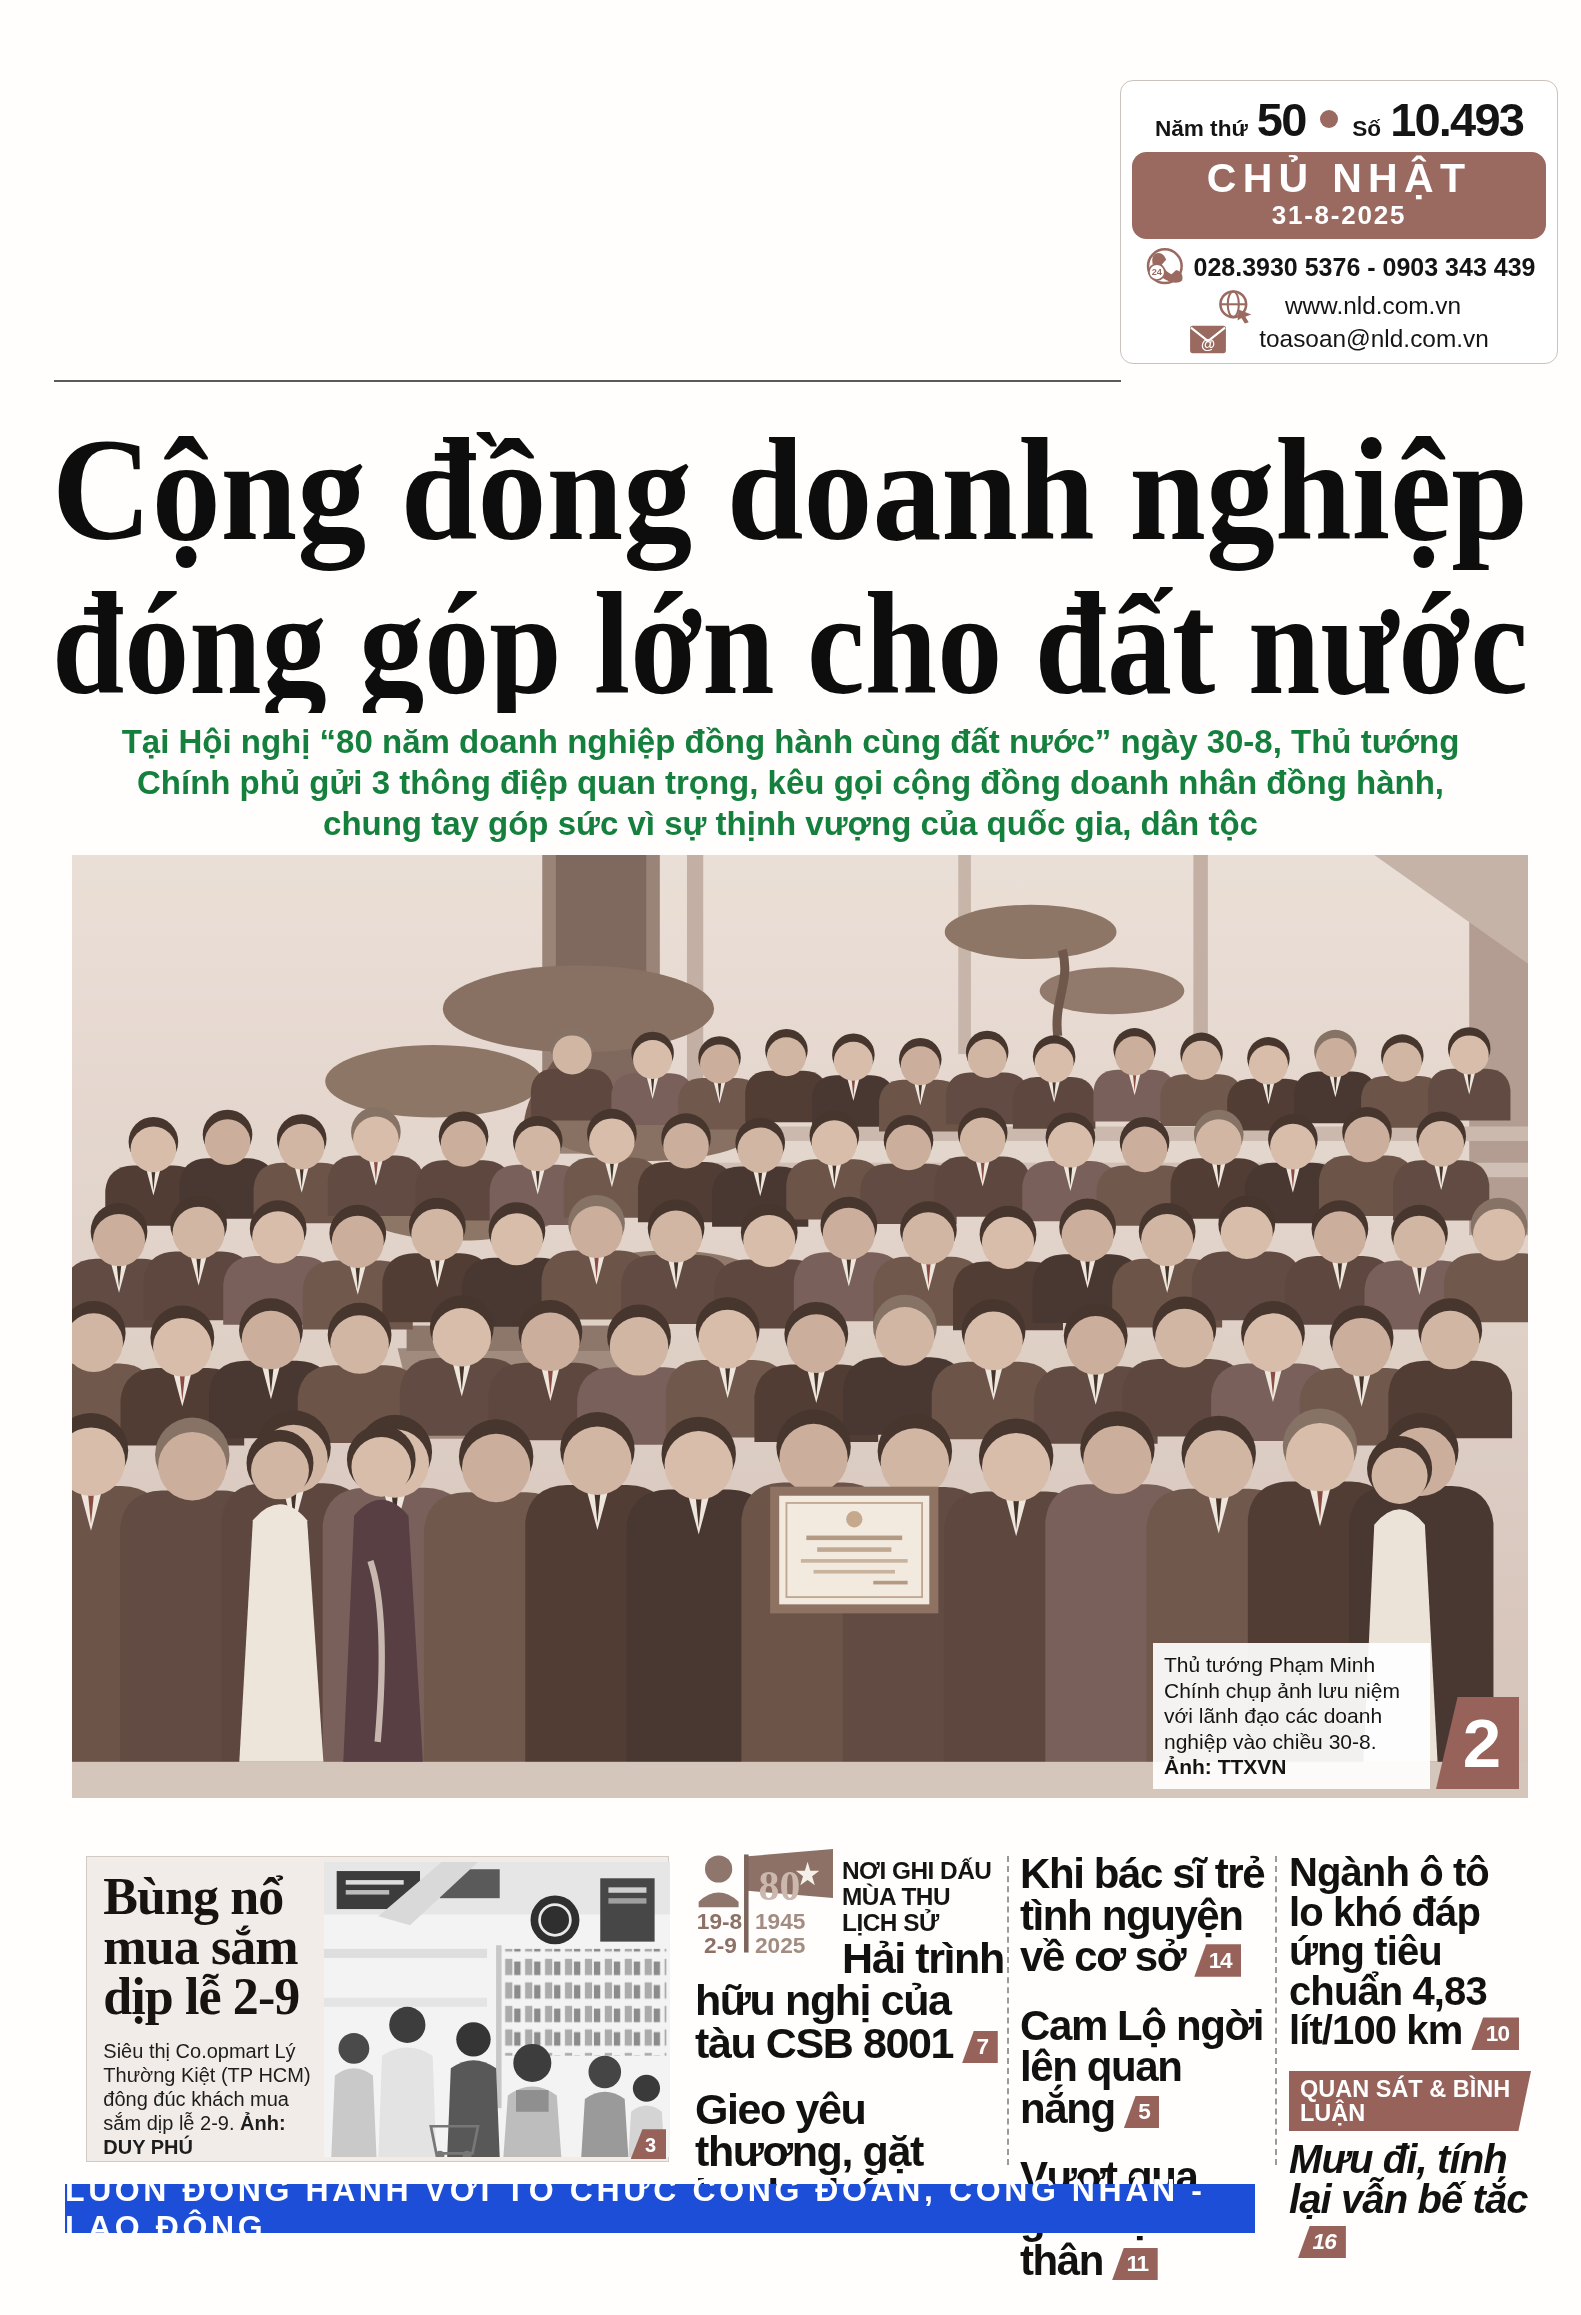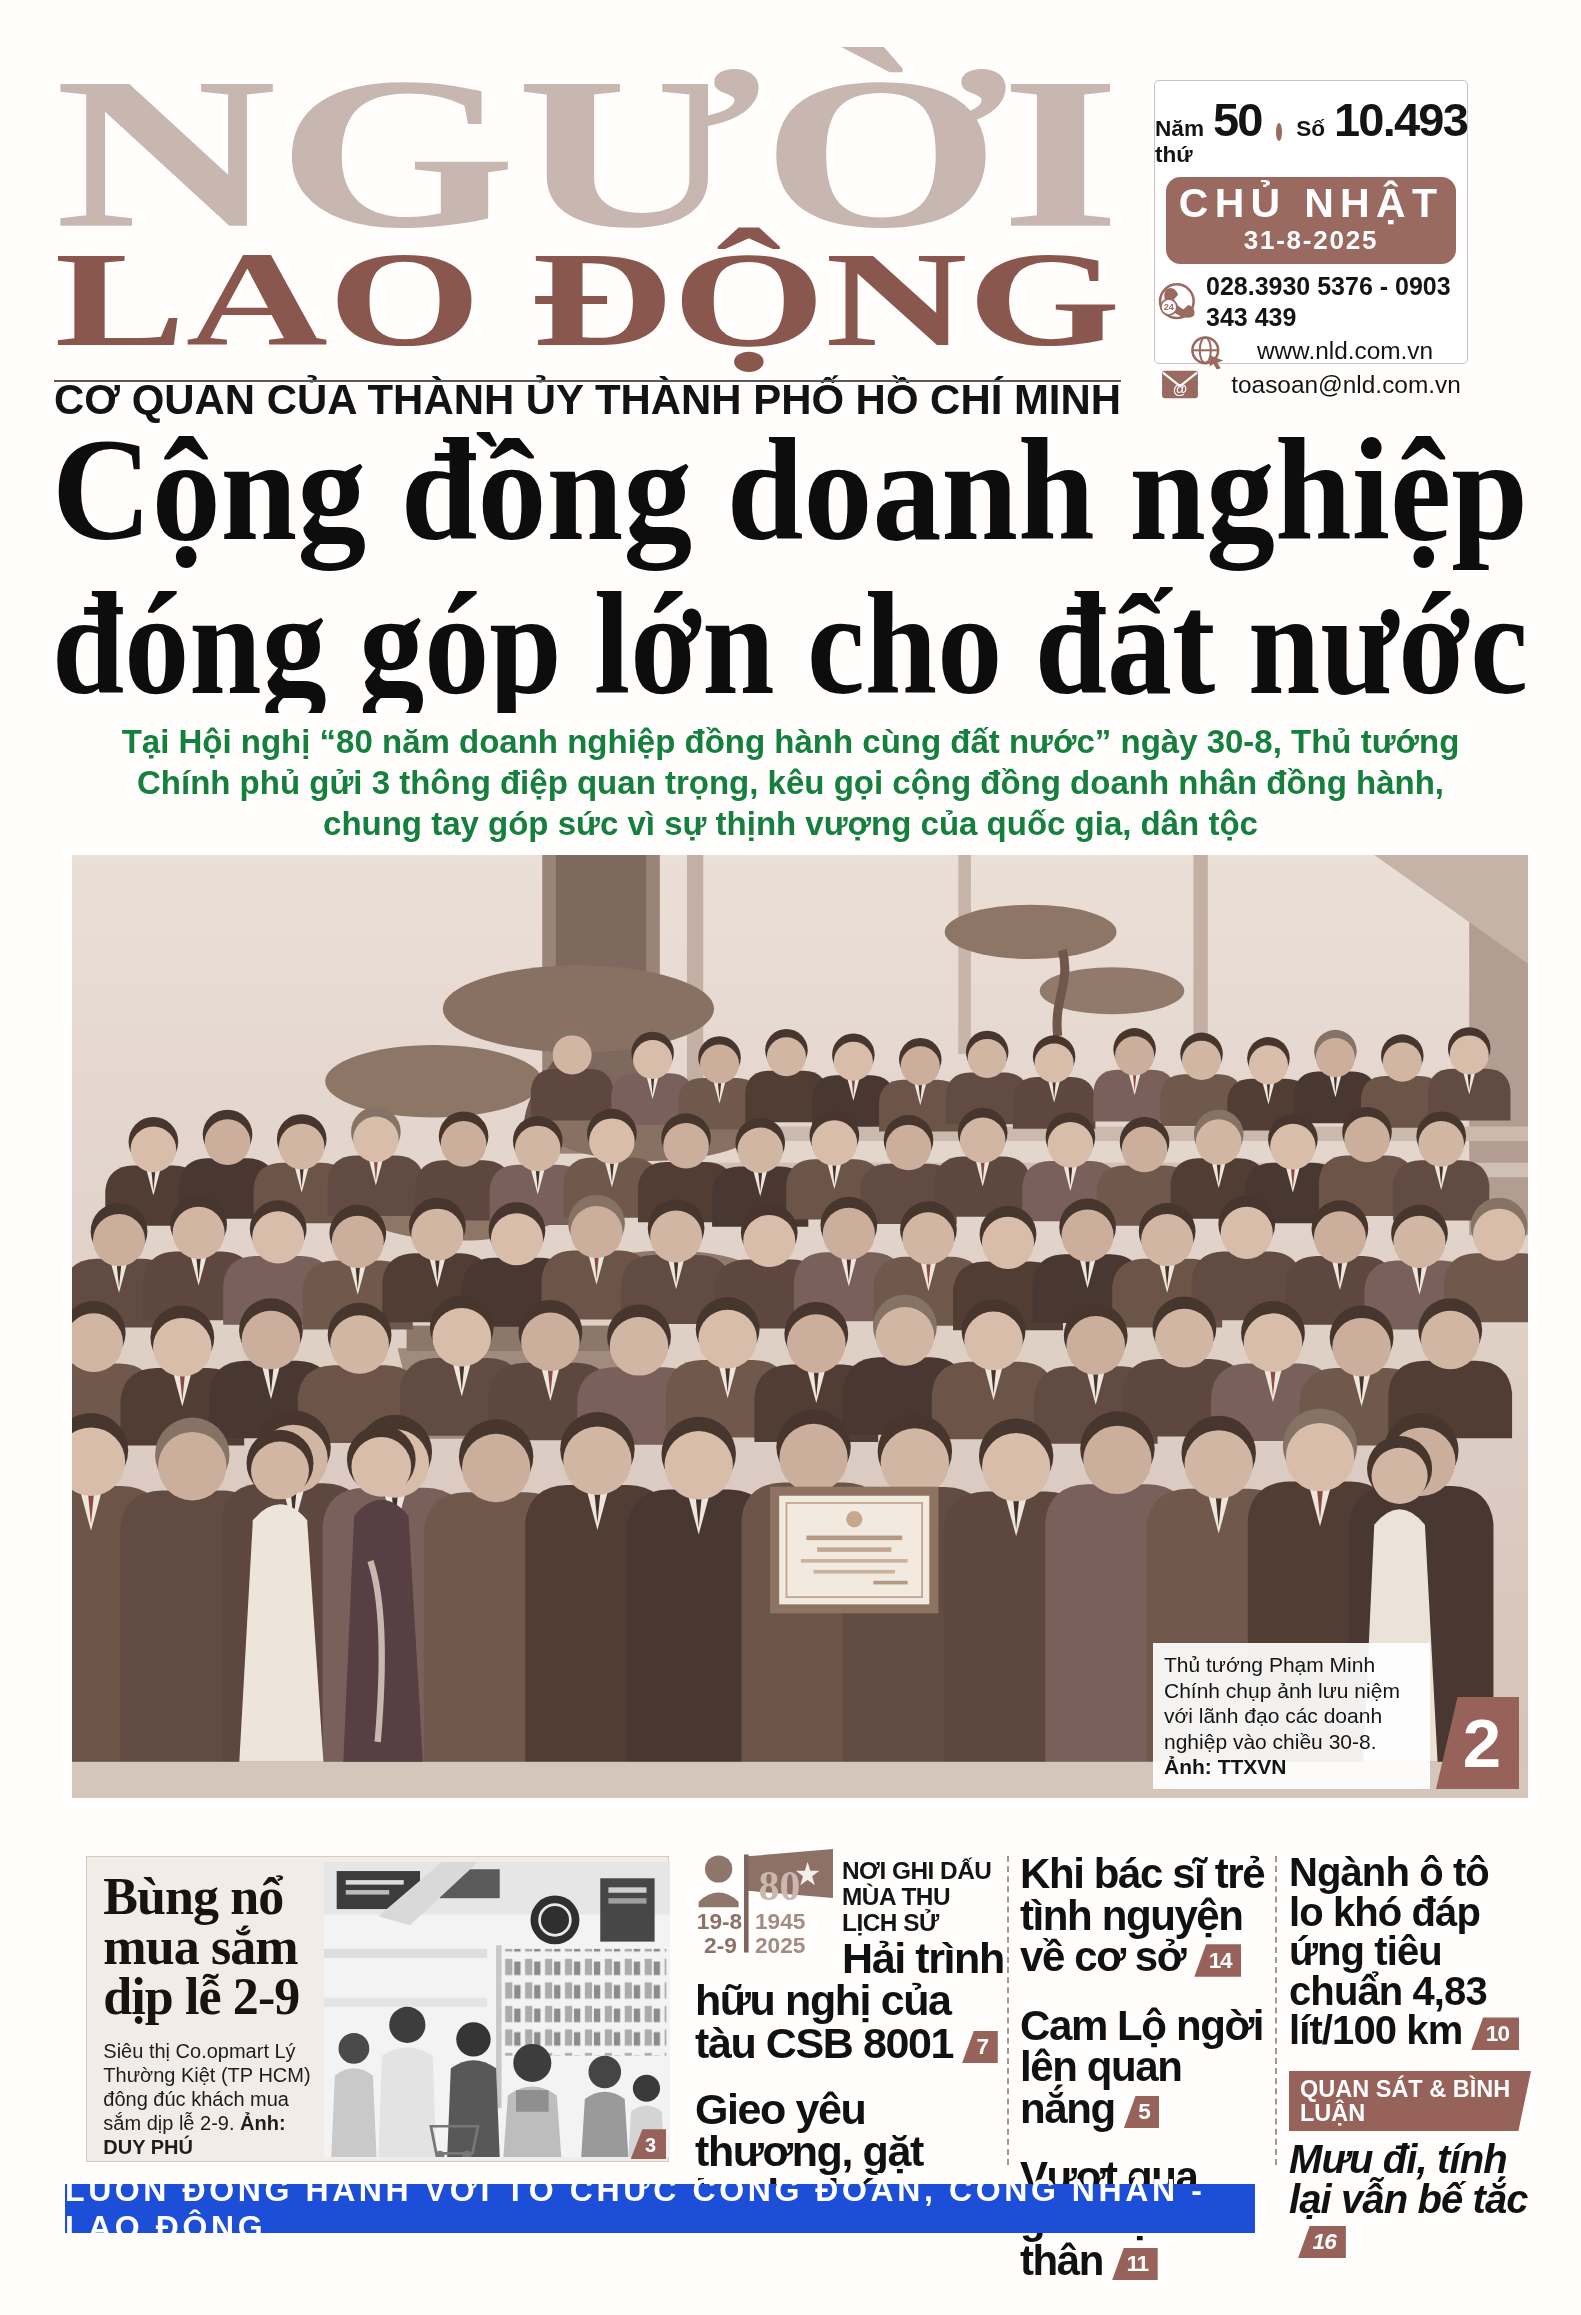--- a/index.html
+++ b/index.html
@@ -8,22 +8,22 @@
     position:relative; width:1581px; height:2316px; margin:0 auto;
     background:#fffefd; overflow:hidden;
     font-family:"Liberation Sans","DejaVu Sans",sans-serif; color:#141414;
   }
   
   .masthead { position:absolute; left:54px; top:47px; width:1067px; }
   .masthead svg { display:block; }
   .tagline-rule { position:absolute; left:54px; top:380px; width:1067px; height:1.8px; background:#5a5a5a; }
   
   .issue-box {
-    position:absolute; left:1154px; top:80px; width:314px; height:284px;
-    background:#fff; border:1.8px solid #c9c2bd; border-radius:5px;
+    position:absolute; left:1120px; top:80px; width:438px; height:284px;
+    background:#fff; border:1.8px solid #c9c2bd; border-radius:13px;
   }
   .issue-row { display:flex; align-items:baseline; justify-content:center; gap:9px; margin-top:14.5px; }
   .issue-label { font-size:22.6px; font-weight:bold; }
   .issue-value { font-size:47px; font-weight:bold; letter-spacing:-1.8px; line-height:1; }
   .issue-dot { width:18px; height:18px; border-radius:50%; background:#9a6a61; align-self:center; margin:0 5.4px; }
   .day-box {
     margin:9px 11px 0; background:#9a6a61; border-radius:14.5px;
     color:#fff; text-align:center; padding:5.4px 0 8.1px;
   }
   .day-name { font-size:41px; font-weight:bold; letter-spacing:6.3px; line-height:1.05; }
@@ -98,29 +98,20 @@
     position:absolute; left:65px; top:2184px; width:1190px; height:49px;
     background:#1d4ed8; color:#fff; font-weight:bold; font-size:32px; letter-spacing:3.6px;
     display:flex; align-items:center; justify-content:center;
   }
 </style>
 </head>
 <body>
 
 <div class="page">
 
-  <div class="masthead">
-    <svg width="1067" height="327" viewBox="0 0 1180 362">
-      <text x="0" y="198" font-family="Liberation Serif, DejaVu Serif, serif" font-weight="bold" font-size="240" fill="#c8b6b0" textLength="1180" lengthAdjust="spacingAndGlyphs">NGƯỜI</text>
-      <text x="0" y="330" font-family="Liberation Serif, DejaVu Serif, serif" font-weight="bold" font-size="150" fill="#8a574e" textLength="1180" lengthAdjust="spacingAndGlyphs">LAO ĐỘNG</text>
-    </svg>
-    <svg width="1067" height="51" viewBox="0 0 1180 56">
-      <text x="0" y="44" font-family="Liberation Sans, DejaVu Sans, sans-serif" font-weight="bold" font-size="47" fill="#131313" textLength="1180" lengthAdjust="spacingAndGlyphs">CƠ QUAN CỦA THÀNH ỦY THÀNH PHỐ HỒ CHÍ MINH</text>
-    </svg>
-  </div>
   <div class="tagline-rule"></div>
 
   <div class="issue-box">
     <div class="issue-row">
       <span class="issue-label">Năm thứ</span>
       <span class="issue-value">50</span>
       <span class="issue-dot"></span>
       <span class="issue-label">Số</span>
       <span class="issue-value">10.493</span>
     </div>

